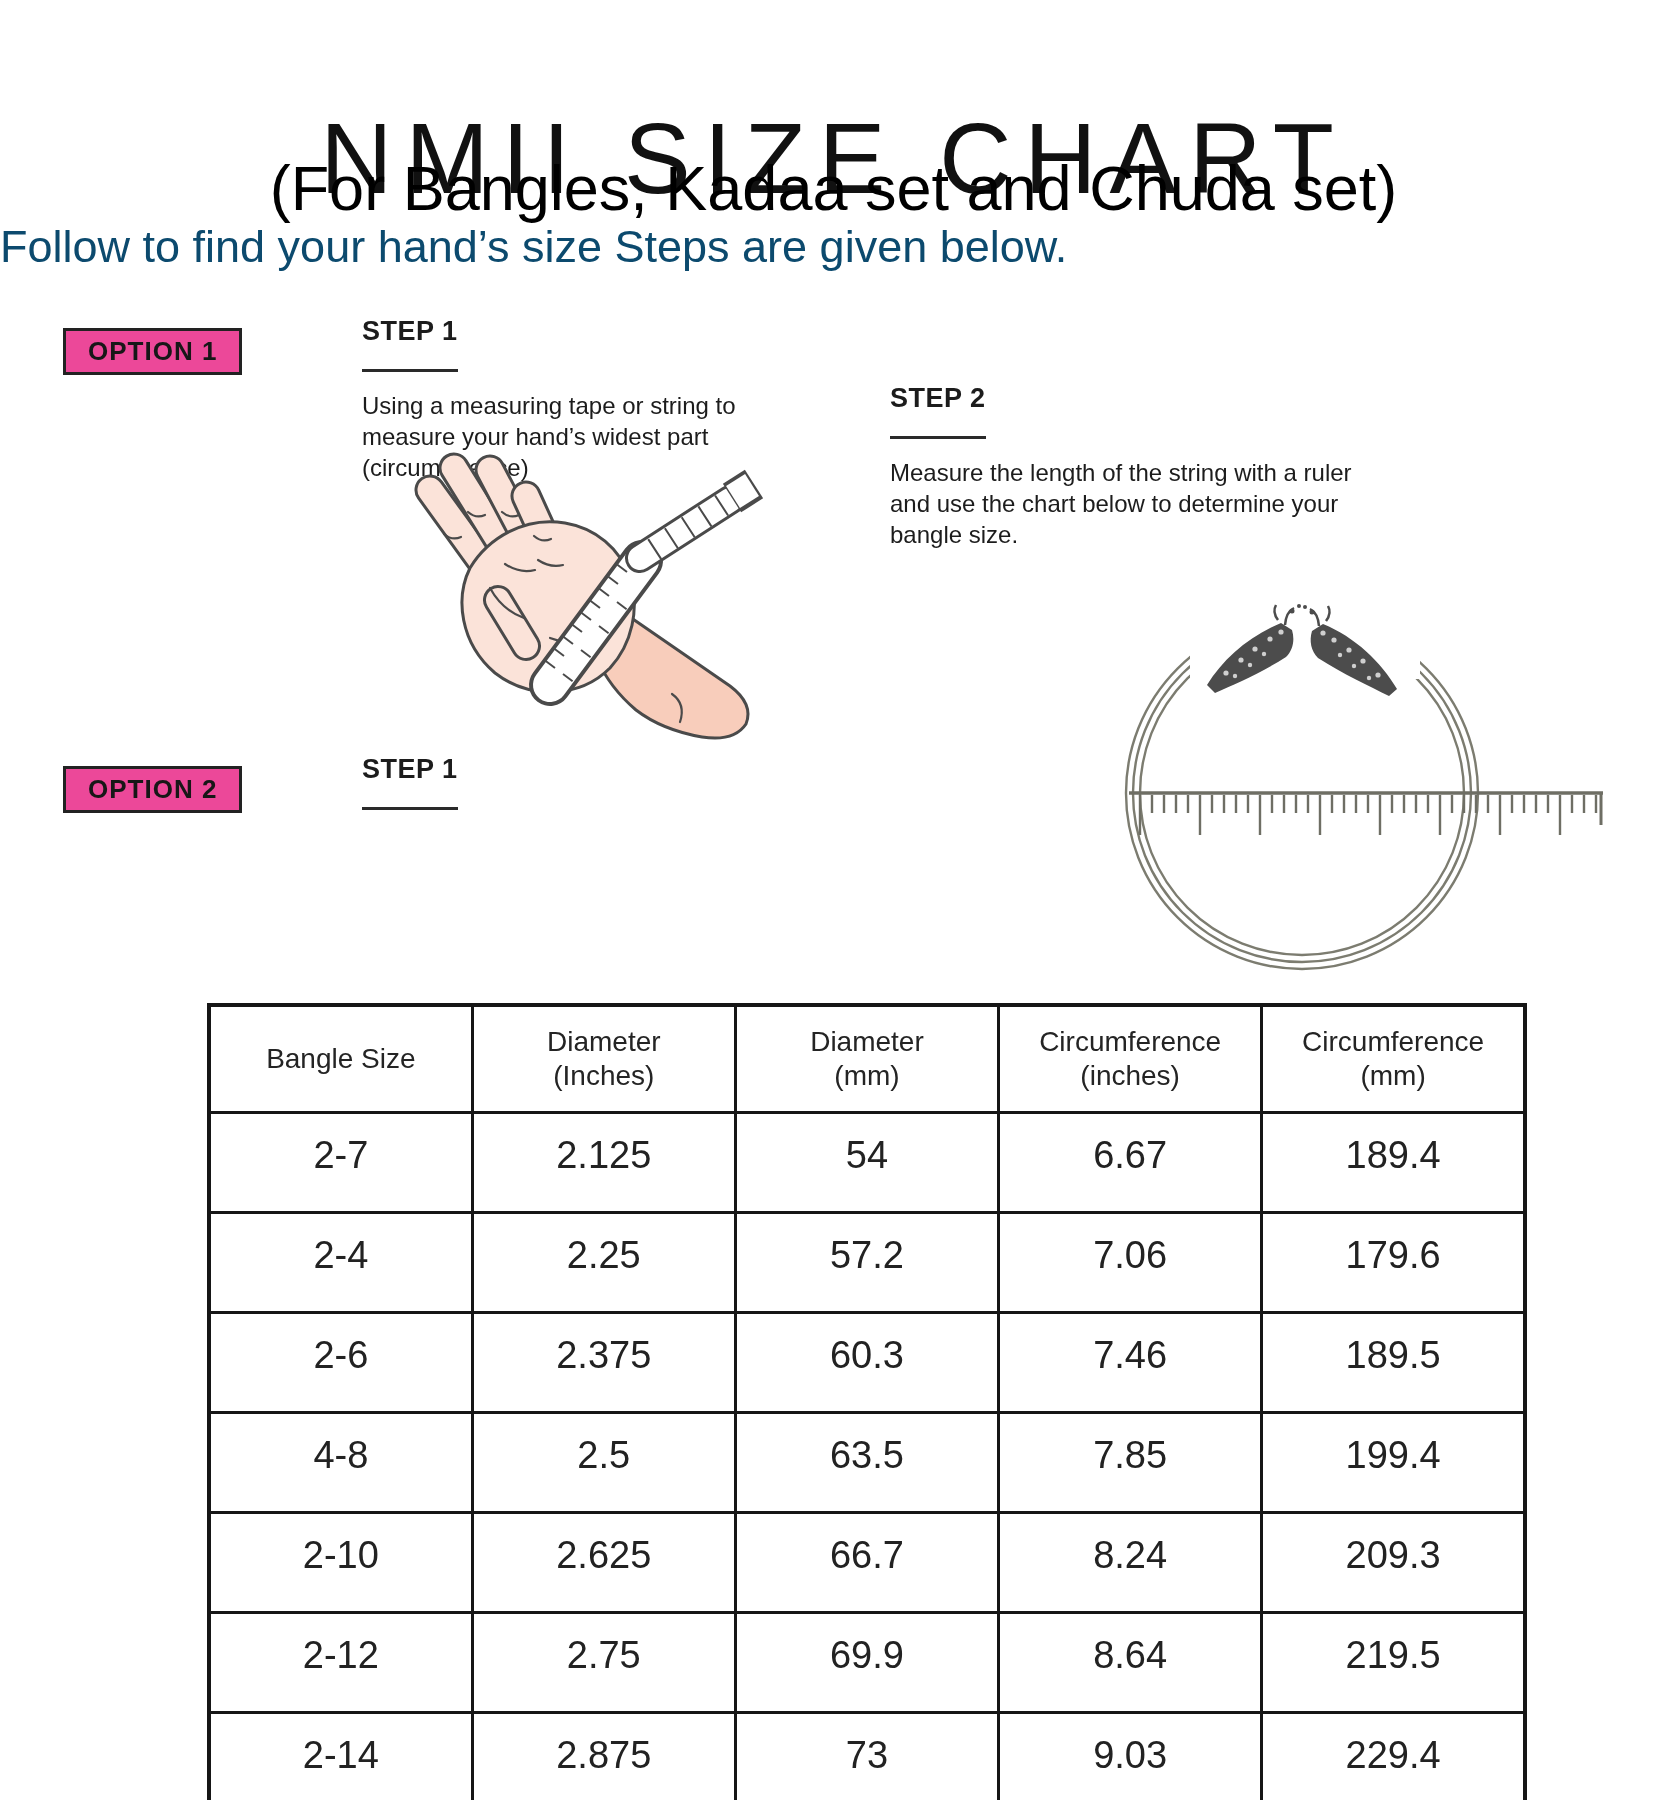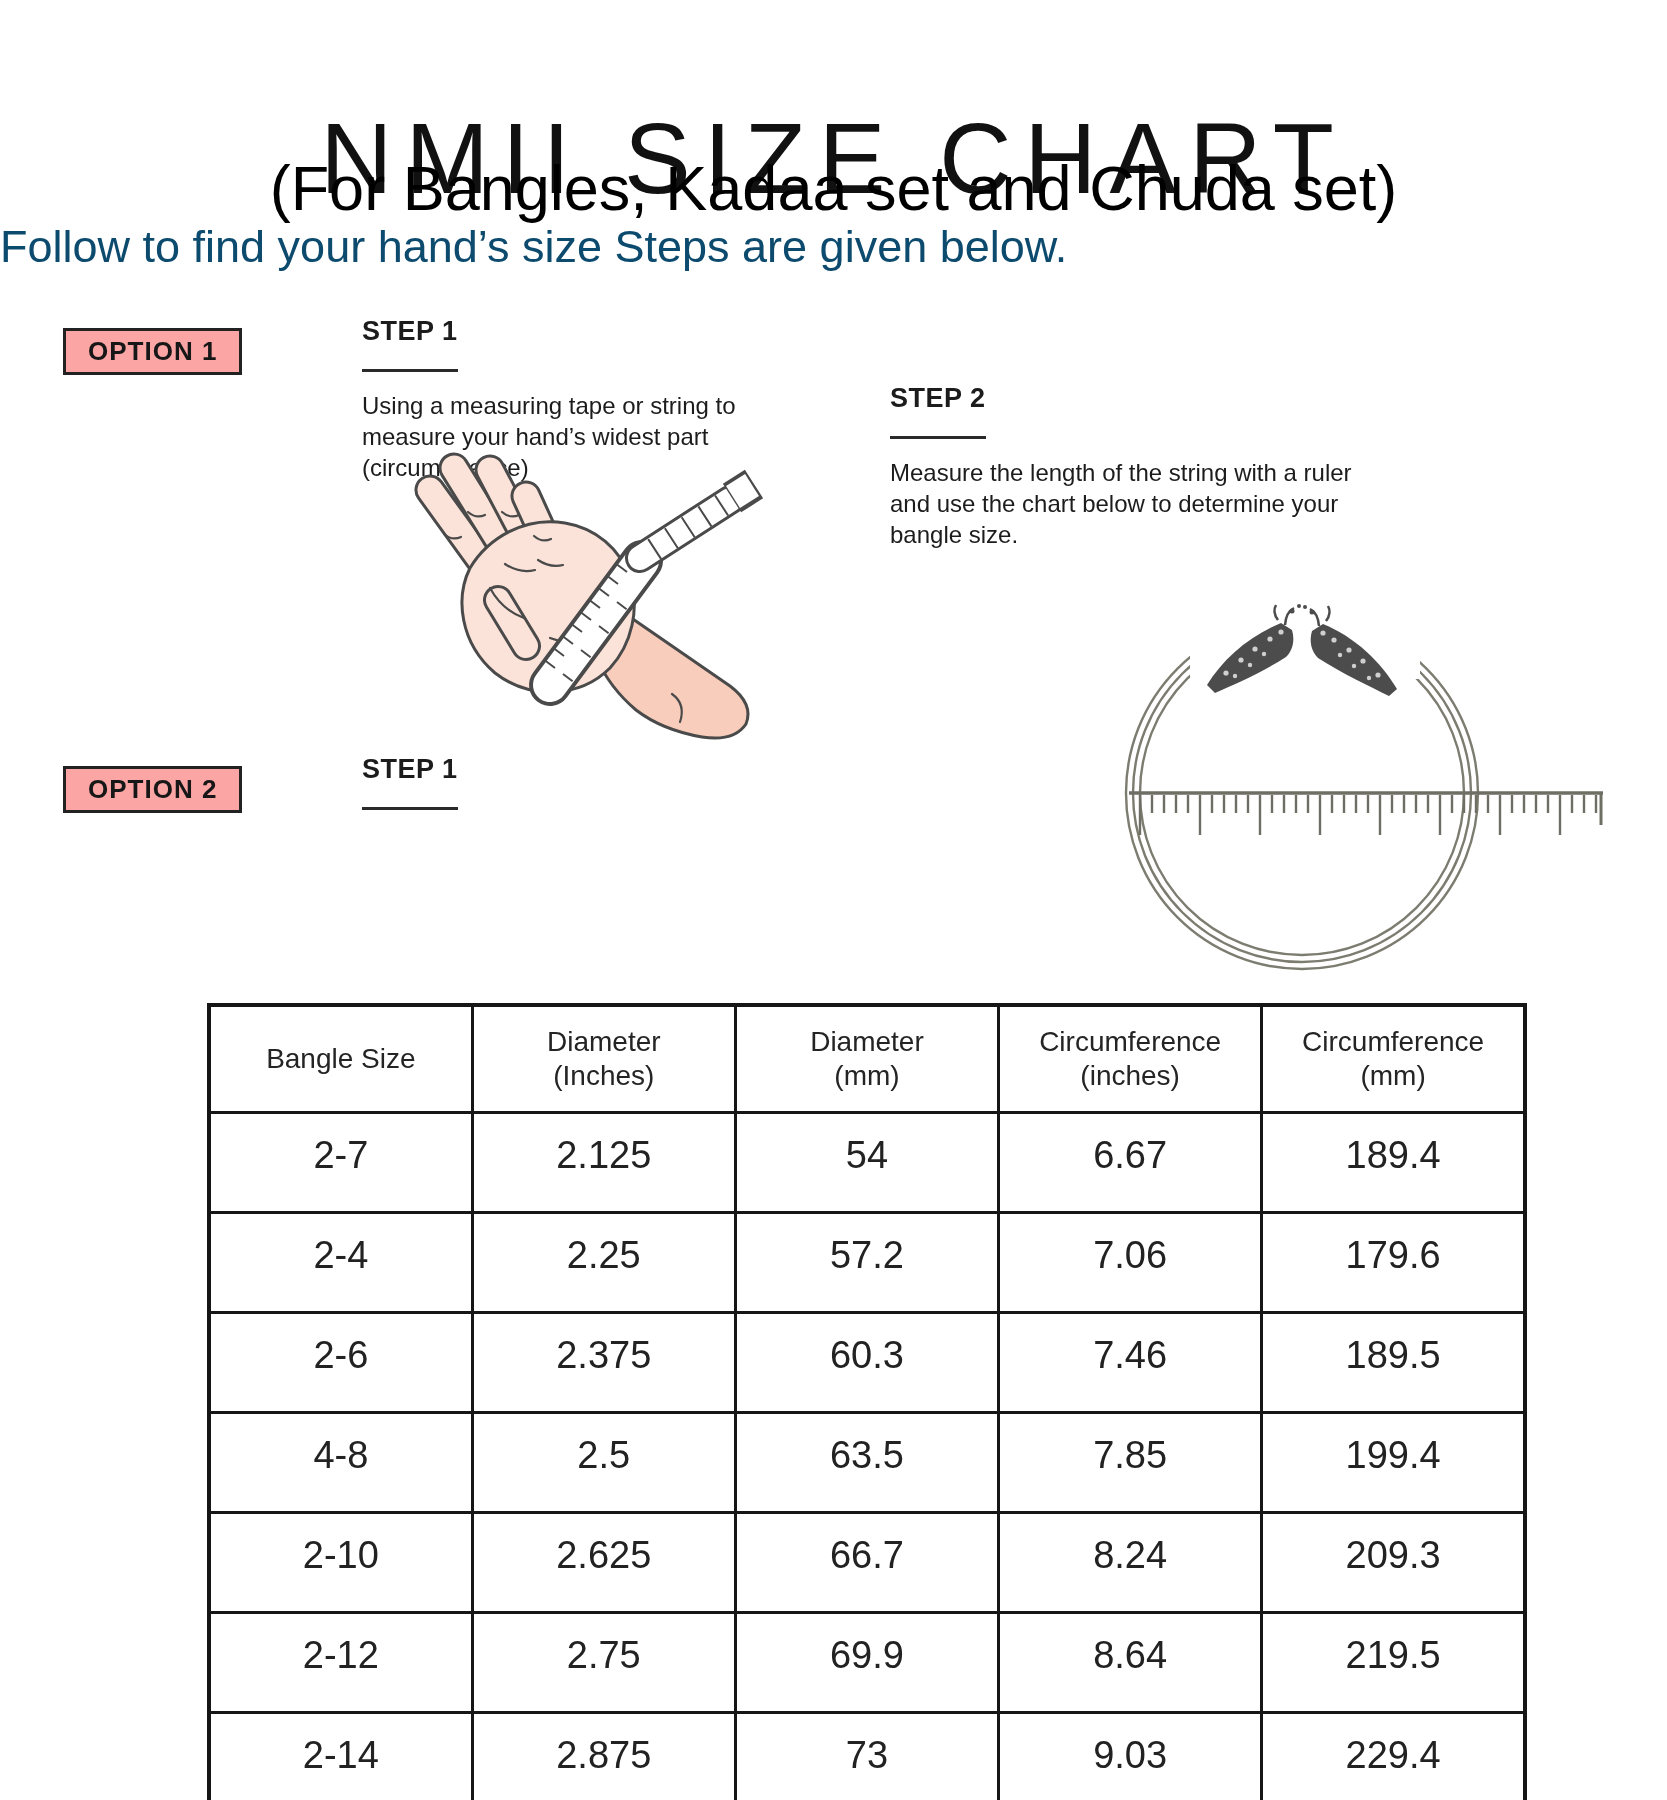--- a/index.html
+++ b/index.html
@@ -5,21 +5,21 @@
   html,body{margin:0;padding:0;background:#fff;}
   .page{position:relative;width:1667px;height:1800px;background:#ffffff;overflow:hidden;
         font-family:"Liberation Sans","DejaVu Sans",sans-serif;color:#1a1a1a;margin-top:28px;}
   .title{position:absolute;top:6px;left:0;width:100%;text-align:center;
          font-size:100px;font-weight:400;letter-spacing:13px;color:#111;white-space:nowrap;}
   .subtitle{position:absolute;top:124px;left:0;width:100%;text-align:center;
             font-size:63px;font-weight:400;color:#000000;white-space:nowrap;}
   .instruction{position:absolute;top:193px;left:0;width:100%;
                font-size:45px;font-weight:400;color:#0c4a6e;white-space:nowrap;}
   .option-box{position:absolute;border:3px solid #222;padding:5px 22px;
-              font-size:26px;font-weight:700;letter-spacing:1px;color:#171717;background:#fca5a5;}
+              font-size:26px;font-weight:700;letter-spacing:1px;color:#171717;background:#ec4899;}
   .opt1{left:63px;top:300px;}
   .opt2{left:63px;top:738px;}
   .step{position:absolute;}
   .step-heading{display:inline-block;font-size:27px;font-weight:700;color:#1c1c1c;
                 letter-spacing:0.5px;padding-bottom:22px;border-bottom:3px solid #2a2a2a;}
   .step-text{margin-top:18px;font-size:24px;line-height:31px;font-weight:400;color:#1c1c1c;}
   .s1o1{left:362px;top:288px;}
   .s2o1{left:890px;top:355px;}
   .s1o2{left:362px;top:726px;}
   .illu{position:absolute;}

